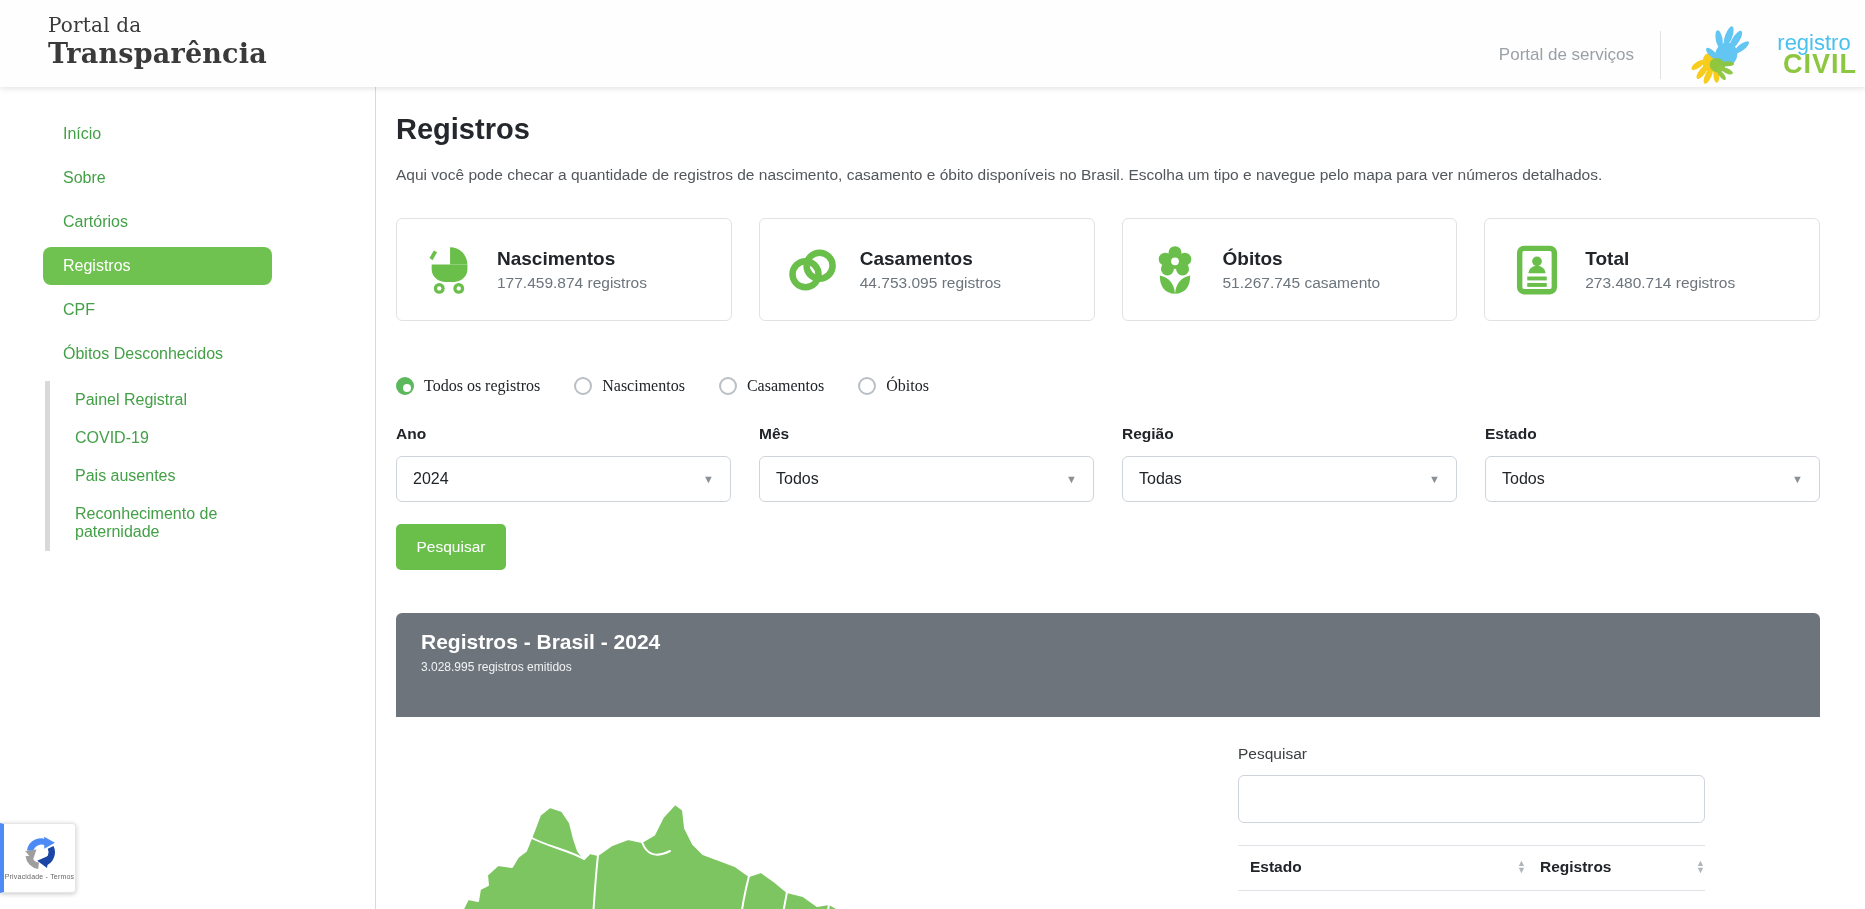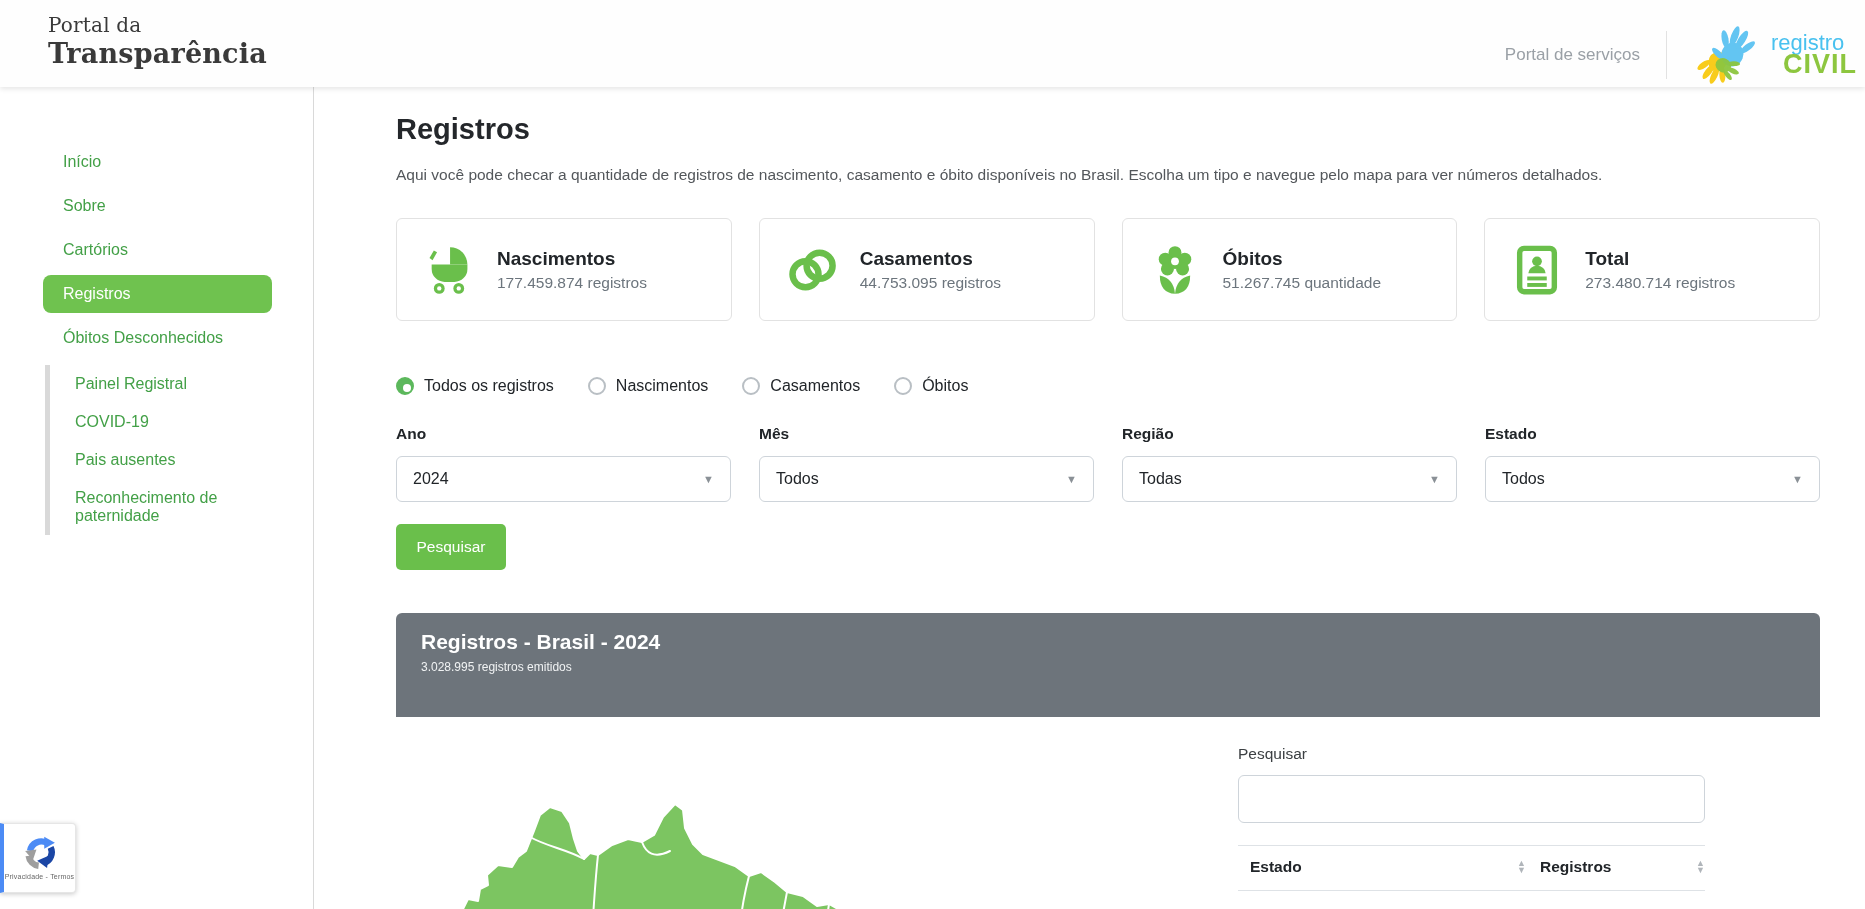--- a/index.html
+++ b/index.html
@@ -8,47 +8,47 @@
 
   
   .topbar { position:absolute; left:0; top:0; width:1865px; height:87px; background:#fefefe;
     box-shadow:0 2px 5px rgba(0,0,0,.10); z-index:5; }
   .logo { position:absolute; left:48px; top:13px; font-family:"DejaVu Serif","Liberation Serif",serif; color:#3a3a3a; }
   .logo .l1 { font-size:20px; letter-spacing:.2px; }
   .logo .l2 { font-size:27px; font-weight:bold; margin-top:1px; letter-spacing:.2px; }
   .topbar-right { position:absolute; right:6px; top:0; height:109px; display:flex; align-items:center; gap:26px; }
   .portal-servicos { color:#9aa0a6; font-size:17px; cursor:pointer; }
   .topbar-divider { width:1px; height:48px; background:#e2e2e2; }
-  .brand { display:flex; align-items:center; gap:12px; padding-right:2px; }
+  .brand { display:flex; align-items:center; gap:18px; padding-right:2px;text-align:center; }
   .brand-text { line-height:1; margin-left:-6px; }
   .brand-registro { color:#49c1ef; font-size:22px; display:block; }
   .brand-civil { color:#8dc63f; font-size:27px; font-weight:bold; letter-spacing:1px; display:block; margin-top:-3px; margin-left:12px; }
 
   
-  .sidebar { position:absolute; left:0; top:87px; width:314px; height:822px; background:#fff;
-    border-right:1px solid #d9d9d9; padding-top:56px; }
+  .sidebar { position:absolute; left:0; top:87px; width:376px; height:822px; background:#fff;
+    border-right:1px solid #d9d9d9; padding-top:28px; }
   .nav-item { width:229px; margin:0 0 6px 43px; padding:10px 20px; font-size:16px; color:#43a047;
     border-radius:8px; cursor:pointer; }
   .nav-item.active { background:#6fc24f; color:#fff; }
   .nav-subgroup { border-left:5px solid #d9d9d9; margin-left:45px; margin-top:8px; padding-left:0; }
   .nav-subitem { padding:10px 20px 10px 25px; font-size:16px; color:#43a047; cursor:pointer; width:250px; }
 
   
   .content { position:absolute; left:396px; top:87px; width:1424px; }
   h1.page-title { margin-top:26px; font-size:29px; font-weight:600; color:#24272b; }
   p.page-desc { margin-top:20px; font-size:15.5px; color:#53575b; }
 
   .cards { display:flex; gap:27px; margin-top:34px; }
   .card { flex:1; height:103px; background:#fff; border:1px solid #e2e2e2; border-radius:6px;
     display:flex; align-items:center; padding-left:26px; gap:22px; }
   .card-icon { width:52px; height:52px; flex:0 0 52px; }
   .card-title { font-size:19px; font-weight:bold; color:#212529; }
   .card-value { font-size:15.5px; color:#6c757d; margin-top:4px;text-align:right; }
 
-  .radio-row { display:flex; align-items:center; gap:34px; margin-top:56px; }
+  .radio-row { display:flex; align-items:center; gap:34px; margin-top:56px;font-family:Liberation Serif, serif; }
   .radio { display:flex; align-items:center; gap:10px; font-size:16px; color:#212529; cursor:pointer; }
   .radio-circle { width:18px; height:18px; border-radius:50%; border:2px solid #b9bfc4; background:#fff; position:relative; }
   .radio.checked .radio-circle { border-color:#5cb85c; background:#5cb85c; }
   .radio.checked .radio-circle::after { content:""; position:absolute; left:5px; top:5px; width:8px; height:8px;
     border-radius:50%; background:#fff; }
 
   .filters { display:flex; gap:28px; margin-top:30px; }
   .filter-col { flex:1; }
   .filter-label { font-size:15.5px; font-weight:bold; color:#212529; margin-bottom:13px; }
   .select-box { height:46px; border:1px solid #ced4da; border-radius:6px; background:#fff;
@@ -128,20 +128,21 @@
       </div>
     </div>
   </div>
 </div>
 
 <div class="sidebar">
   <div class="nav-item">Início</div>
   <div class="nav-item">Sobre</div>
   <div class="nav-item">Cartórios</div>
   <div class="nav-item active">Registros</div>
+  <div class="nav-item">CPF</div>
   <div class="nav-item">Óbitos Desconhecidos</div>
   <div class="nav-subgroup">
     <div class="nav-subitem">Painel Registral</div>
     <div class="nav-subitem">COVID-19</div>
     <div class="nav-subitem">Pais ausentes</div>
     <div class="nav-subitem">Reconhecimento de paternidade</div>
   </div>
 </div>
 
 <div class="content">
@@ -182,21 +183,21 @@
         <circle cx="33" cy="14" r="6" fill="#6abf4b"></circle>
         <circle cx="17" cy="23" r="6" fill="#6abf4b"></circle>
         <circle cx="31" cy="23" r="6" fill="#6abf4b"></circle>
         <circle cx="24" cy="17" r="6" fill="#6abf4b"></circle>
         <circle cx="24" cy="16" r="3.6" fill="#fff"></circle>
         <path d="M10 29 q13 3 14 17 q-14 -1 -14 -17 z" fill="#6abf4b"></path>
         <path d="M38 29 q-13 3 -14 17 q14 -1 14 -17 z" fill="#6abf4b"></path>
       </svg>
       <div>
         <div class="card-title">Óbitos</div>
-        <div class="card-value">51.267.745 quantidade</div>
+        <div class="card-value">51.267.745 casamento</div>
       </div>
     </div>
     <div class="card">
       <svg class="card-icon" viewBox="0 0 48 48">
         <rect x="8" y="4" width="32" height="40" rx="4" fill="none" stroke="#6abf4b" stroke-width="5"></rect>
         <circle cx="24" cy="16" r="4.5" fill="#6abf4b"></circle>
         <path d="M16 27 a8 7 0 0 1 16 0 z" fill="#6abf4b"></path>
         <rect x="15" y="30" width="18" height="3.6" fill="#6abf4b"></rect>
         <rect x="15" y="36" width="18" height="3.6" fill="#6abf4b"></rect>
       </svg>

